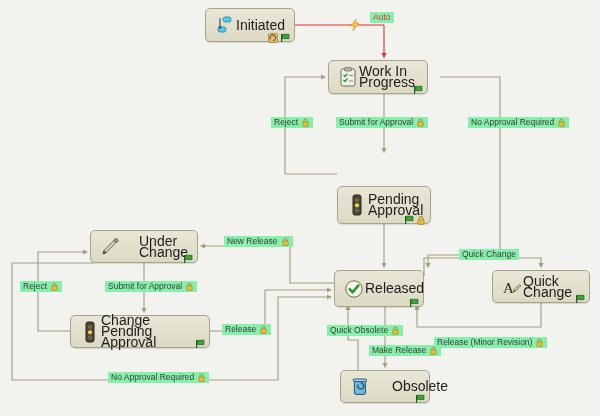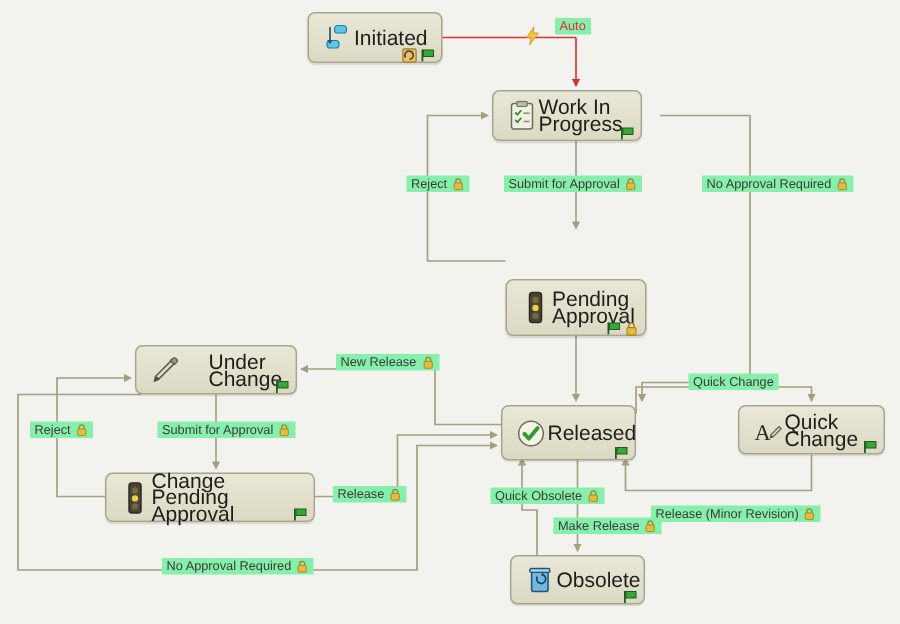--- a/index.html
+++ b/index.html
@@ -289,21 +289,21 @@
     <span class="node-badges">
       <span class="badge">
         <svg width="10" height="10" viewBox="0 0 10 10">
           <rect x="1" y="1" width="1.2" height="8" fill="#1d5e1d"></rect>
           <path d="M2.3 1.3 L9 1.3 L9 5.6 L2.3 5.6 Z" fill="#3aa63a" stroke="#1d5e1d" stroke-width="0.7"></path>
         </svg>
       </span>
     </span>
   </div>
 
-  <div class="node" style="left:340px; top:370px; width:90px; height:33px;">
+  <div class="node" style="left:340px; top:370px; width:90px; height:33px;gap:21px;">
     <span class="node-icon">
       <svg width="18" height="20" viewBox="0 0 18 20">
         <rect x="3.4" y="4" width="11" height="13.4" rx="1.6" fill="#6fb8e0" stroke="#24536e" stroke-width="1"></rect>
         <rect x="2.2" y="2" width="13.4" height="2.6" rx="1" fill="#9fd4ec" stroke="#24536e" stroke-width="0.9"></rect>
         <path d="M7.2 7.5 a3 3 0 1 0 3 -1.5" stroke="#1d4a63" stroke-width="1.2" fill="none"></path>
         <path d="M10.8 4.6 L11.6 6.4 L9.6 6.6 Z" fill="#1d4a63"></path>
       </svg>
     </span>
     <span class="node-label">Obsolete</span>
     <span class="node-badges">

